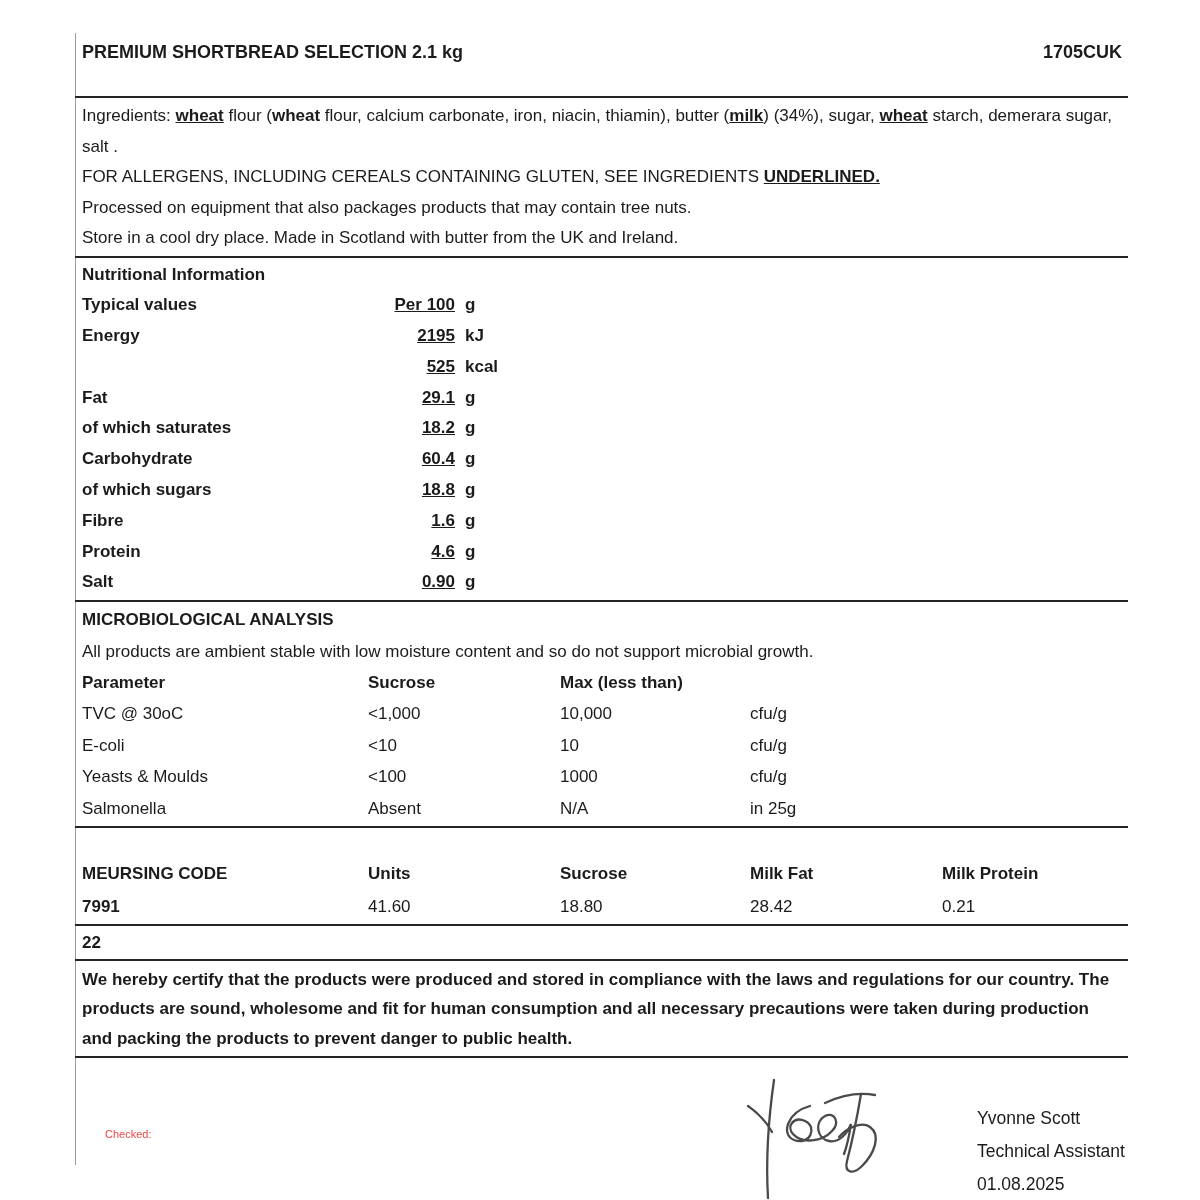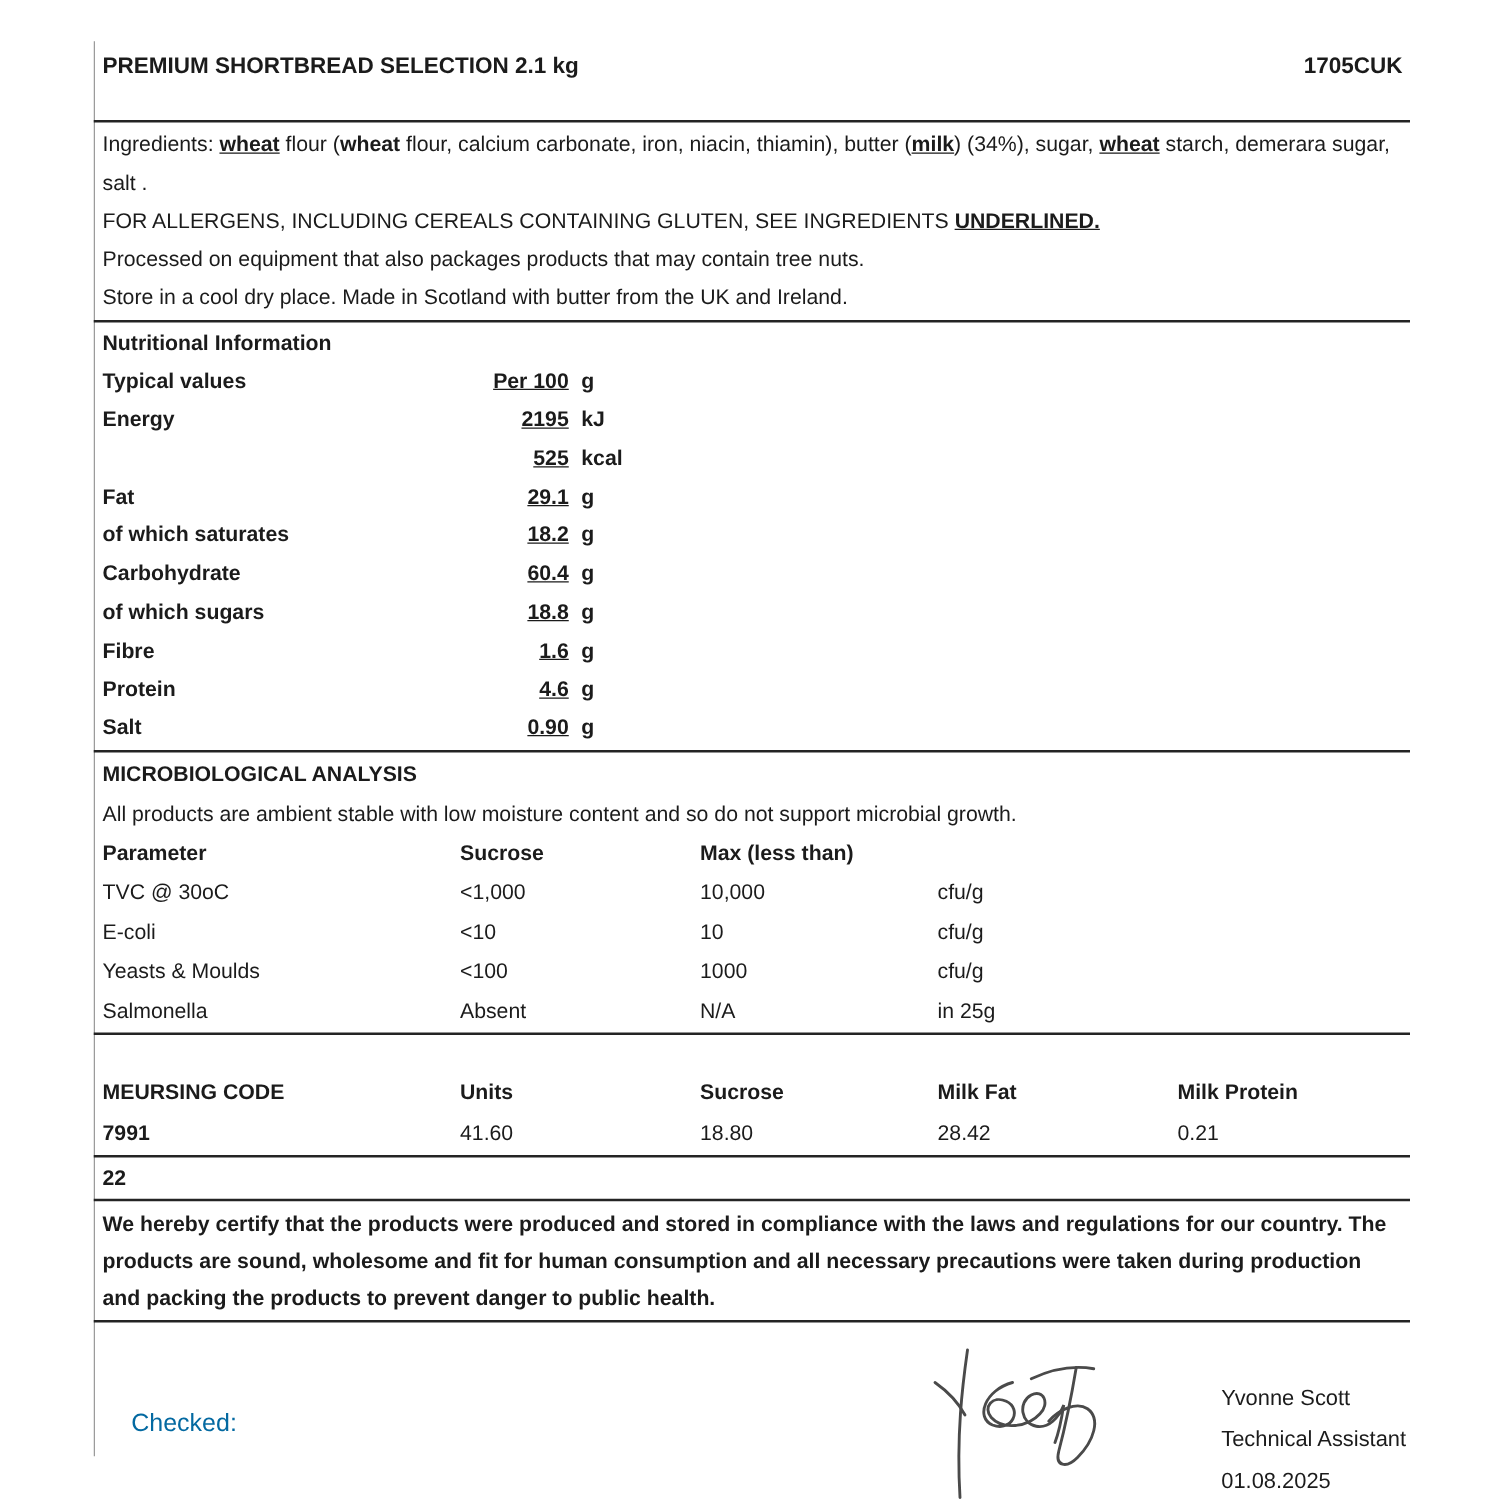--- a/index.html
+++ b/index.html
@@ -75,22 +75,22 @@
     font-weight: bold;
     font-size: 17px;
     line-height: 29.3px;
     padding: 4px 10px 3px 7px;
   }
   .footer { position: relative; height: 186px; }
   .checked {
     position: absolute;
     left: 30px;
     top: 70px;
-    color: #0369a1;
-    font-size: 20px;
+    color: #ef4444;
+    font-size: 11px;
   }
   .sig {
     position: absolute;
     left: 655px;
     top: 18px;
   }
   .signatory {
     position: absolute;
     left: 902px;
     top: 30px;

